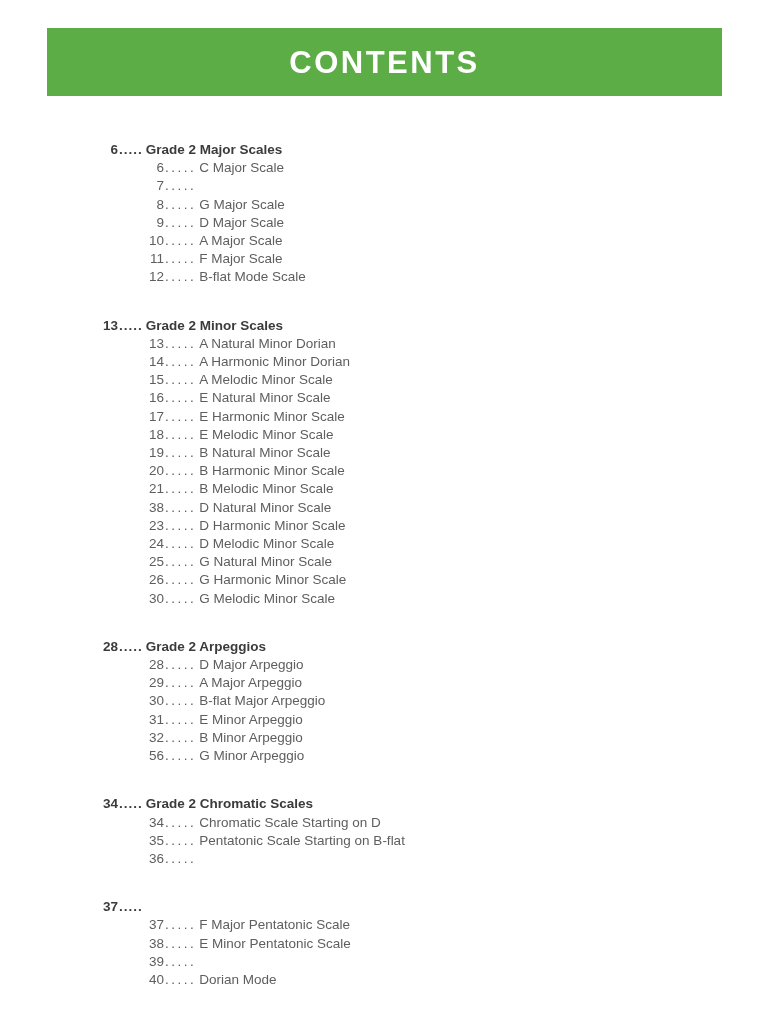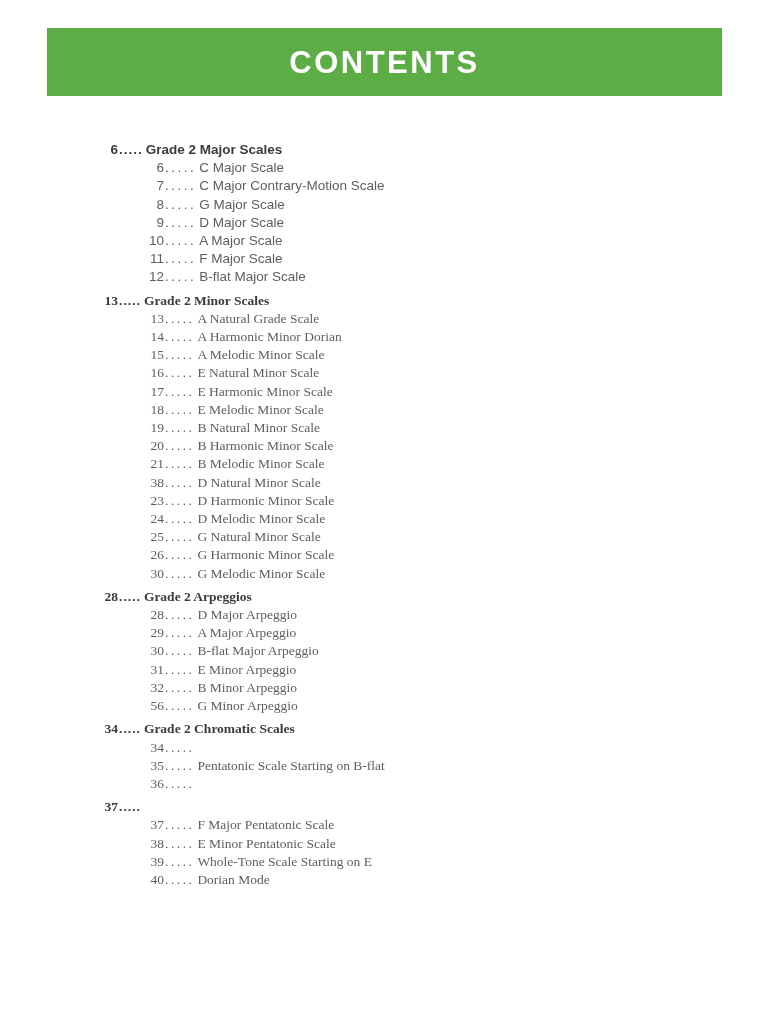--- a/index.html
+++ b/index.html
@@ -33,21 +33,21 @@
     letter-spacing: 2.5px;
     line-height: 1;
   }
   .toc {
     position: absolute;
     left: 85px;
     top: 141px;
     width: 600px;
   }
   .toc-section { margin-top: 0; }
-  .toc-section + .toc-section { margin-top: 5px; font-family: Liberation Serif, serif; }
+  .toc-section + .toc-section { margin-top: 30px; }
   .row {
     display: flex;
     align-items: baseline;
     line-height: 18.2px;
     font-size: 13.5px;
     white-space: nowrap;
   }
   .row.heading {
     font-weight: bold;
     color: #3b3b3b;
@@ -77,21 +77,20 @@
           <span class="label">Grade 2 Major Scales</span>
         </div>
         <div class="row item">
           <span class="num num-i">6</span>
           <span class="dots dots-i">.....</span>
           <span class="label">C Major Scale</span>
         </div>
         <div class="row item">
           <span class="num num-i">7</span>
           <span class="dots dots-i">.....</span>
-          <span class="label">C Major Contrary-Motion Scale</span>
         </div>
         <div class="row item">
           <span class="num num-i">8</span>
           <span class="dots dots-i">.....</span>
           <span class="label">G Major Scale</span>
         </div>
         <div class="row item">
           <span class="num num-i">9</span>
           <span class="dots dots-i">.....</span>
           <span class="label">D Major Scale</span>
@@ -102,33 +101,33 @@
           <span class="label">A Major Scale</span>
         </div>
         <div class="row item">
           <span class="num num-i">11</span>
           <span class="dots dots-i">.....</span>
           <span class="label">F Major Scale</span>
         </div>
         <div class="row item">
           <span class="num num-i">12</span>
           <span class="dots dots-i">.....</span>
-          <span class="label">B-flat Major Scale</span>
+          <span class="label">B-flat Mode Scale</span>
         </div>
       </div>
       <div class="toc-section">
         <div class="row heading">
           <span class="num num-h">13</span>
           <span class="dots dots-h">.....</span>
           <span class="label">Grade 2 Minor Scales</span>
         </div>
         <div class="row item">
           <span class="num num-i">13</span>
           <span class="dots dots-i">.....</span>
-          <span class="label">A Natural Grade Scale</span>
+          <span class="label">A Natural Minor Dorian</span>
         </div>
         <div class="row item">
           <span class="num num-i">14</span>
           <span class="dots dots-i">.....</span>
           <span class="label">A Harmonic Minor Dorian</span>
         </div>
         <div class="row item">
           <span class="num num-i">15</span>
           <span class="dots dots-i">.....</span>
           <span class="label">A Melodic Minor Scale</span>
@@ -233,20 +232,21 @@
       </div>
       <div class="toc-section">
         <div class="row heading">
           <span class="num num-h">34</span>
           <span class="dots dots-h">.....</span>
           <span class="label">Grade 2 Chromatic Scales</span>
         </div>
         <div class="row item">
           <span class="num num-i">34</span>
           <span class="dots dots-i">.....</span>
+          <span class="label">Chromatic Scale Starting on D</span>
         </div>
         <div class="row item">
           <span class="num num-i">35</span>
           <span class="dots dots-i">.....</span>
           <span class="label">Pentatonic Scale Starting on B-flat</span>
         </div>
         <div class="row item">
           <span class="num num-i">36</span>
           <span class="dots dots-i">.....</span>
         </div>
@@ -262,21 +262,20 @@
           <span class="label">F Major Pentatonic Scale</span>
         </div>
         <div class="row item">
           <span class="num num-i">38</span>
           <span class="dots dots-i">.....</span>
           <span class="label">E Minor Pentatonic Scale</span>
         </div>
         <div class="row item">
           <span class="num num-i">39</span>
           <span class="dots dots-i">.....</span>
-          <span class="label">Whole-Tone Scale Starting on E</span>
         </div>
         <div class="row item">
           <span class="num num-i">40</span>
           <span class="dots dots-i">.....</span>
           <span class="label">Dorian Mode</span>
         </div>
       </div>
     </div>
 </div>
 

